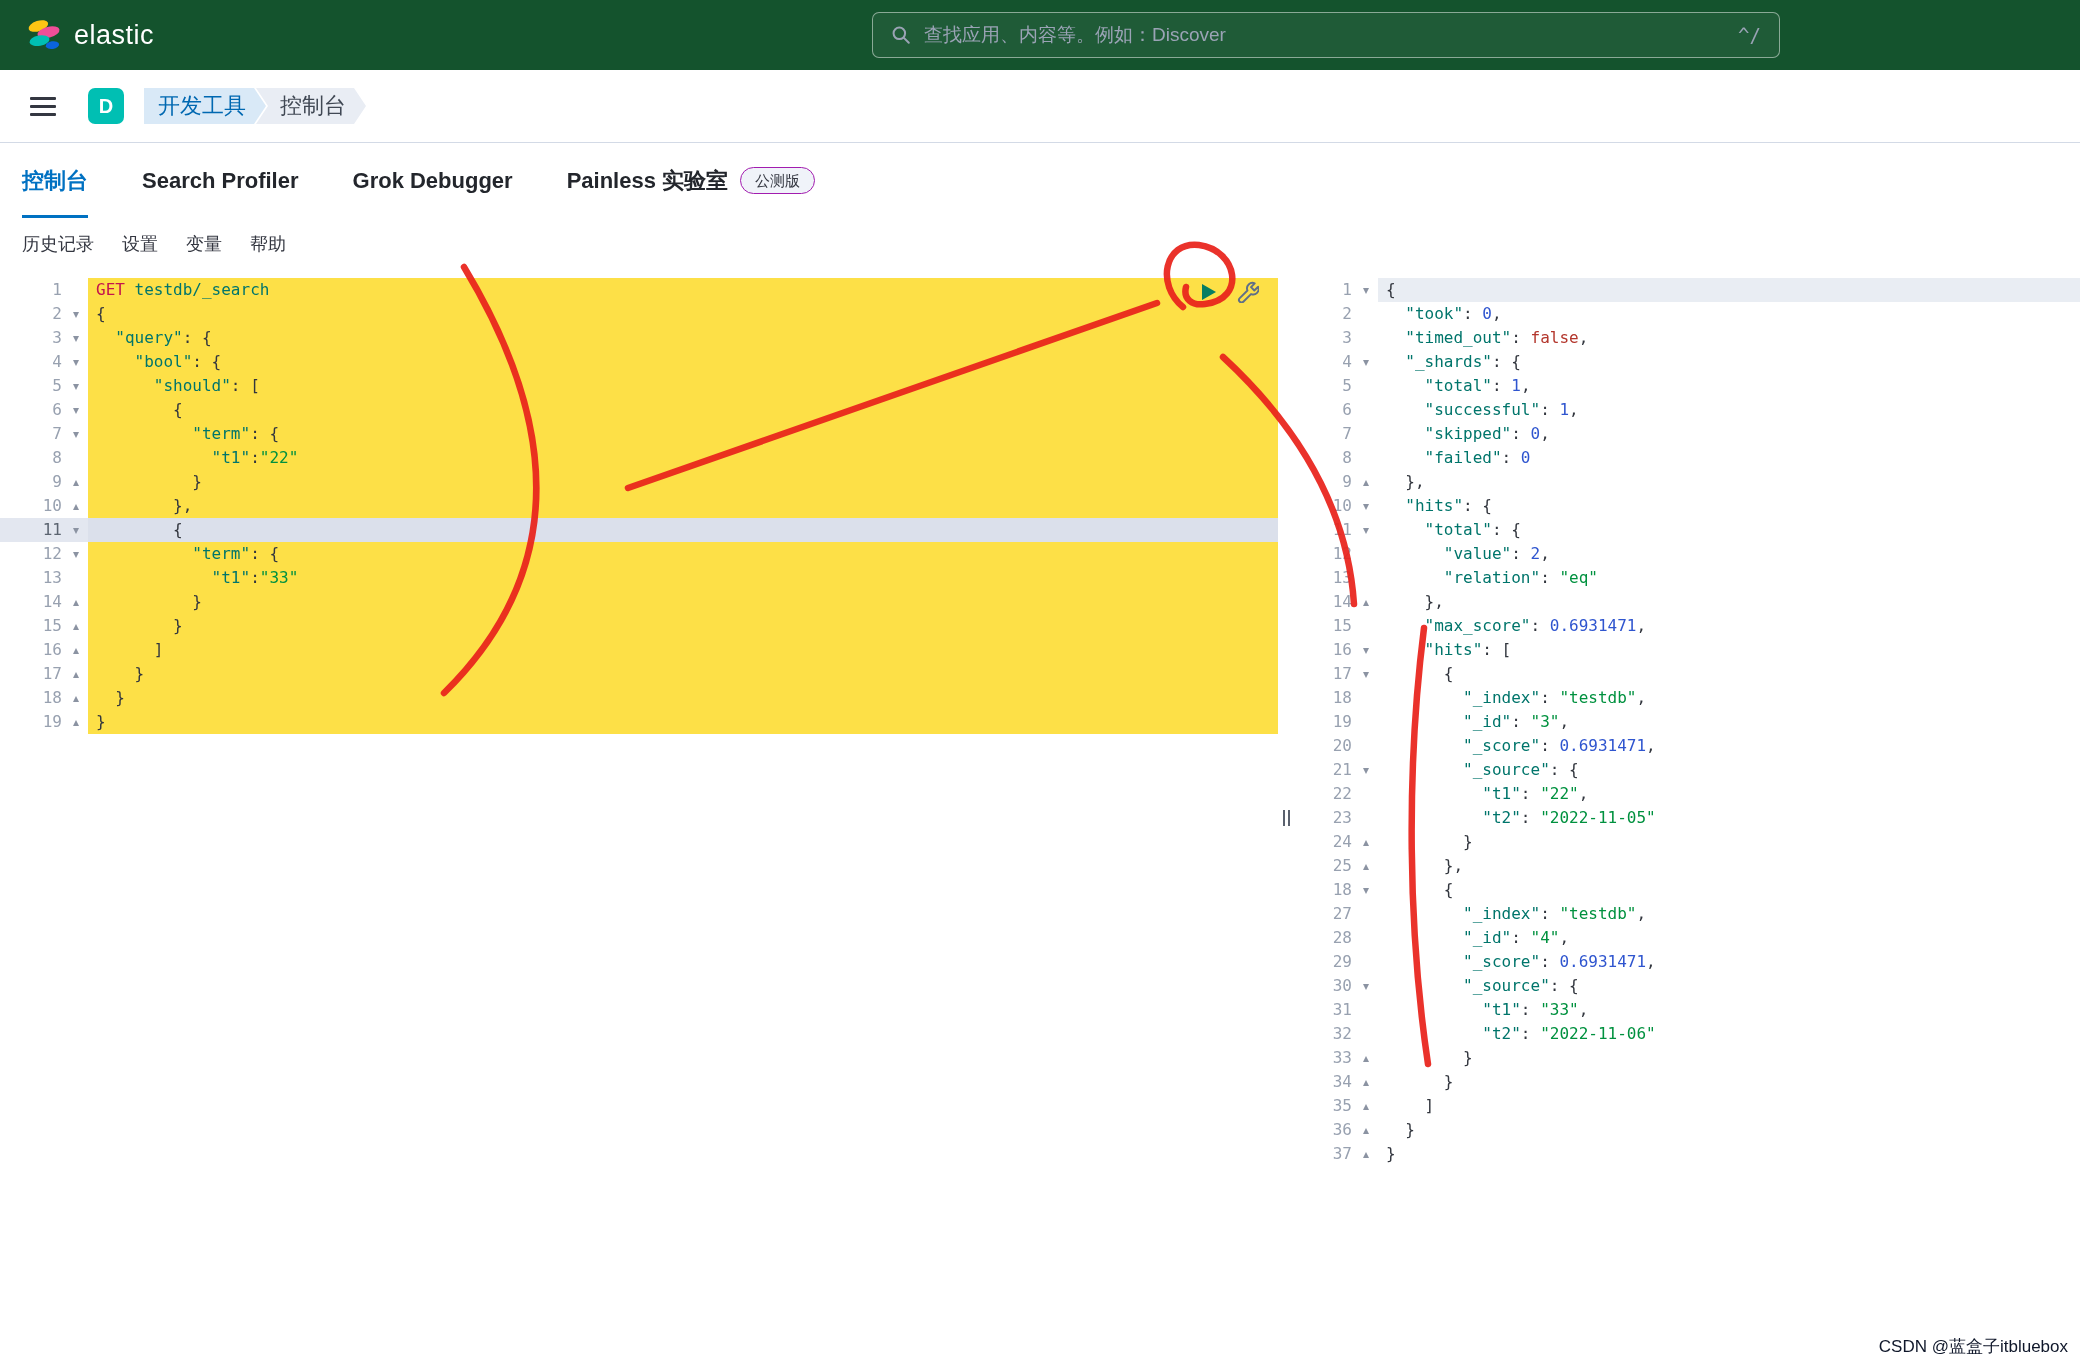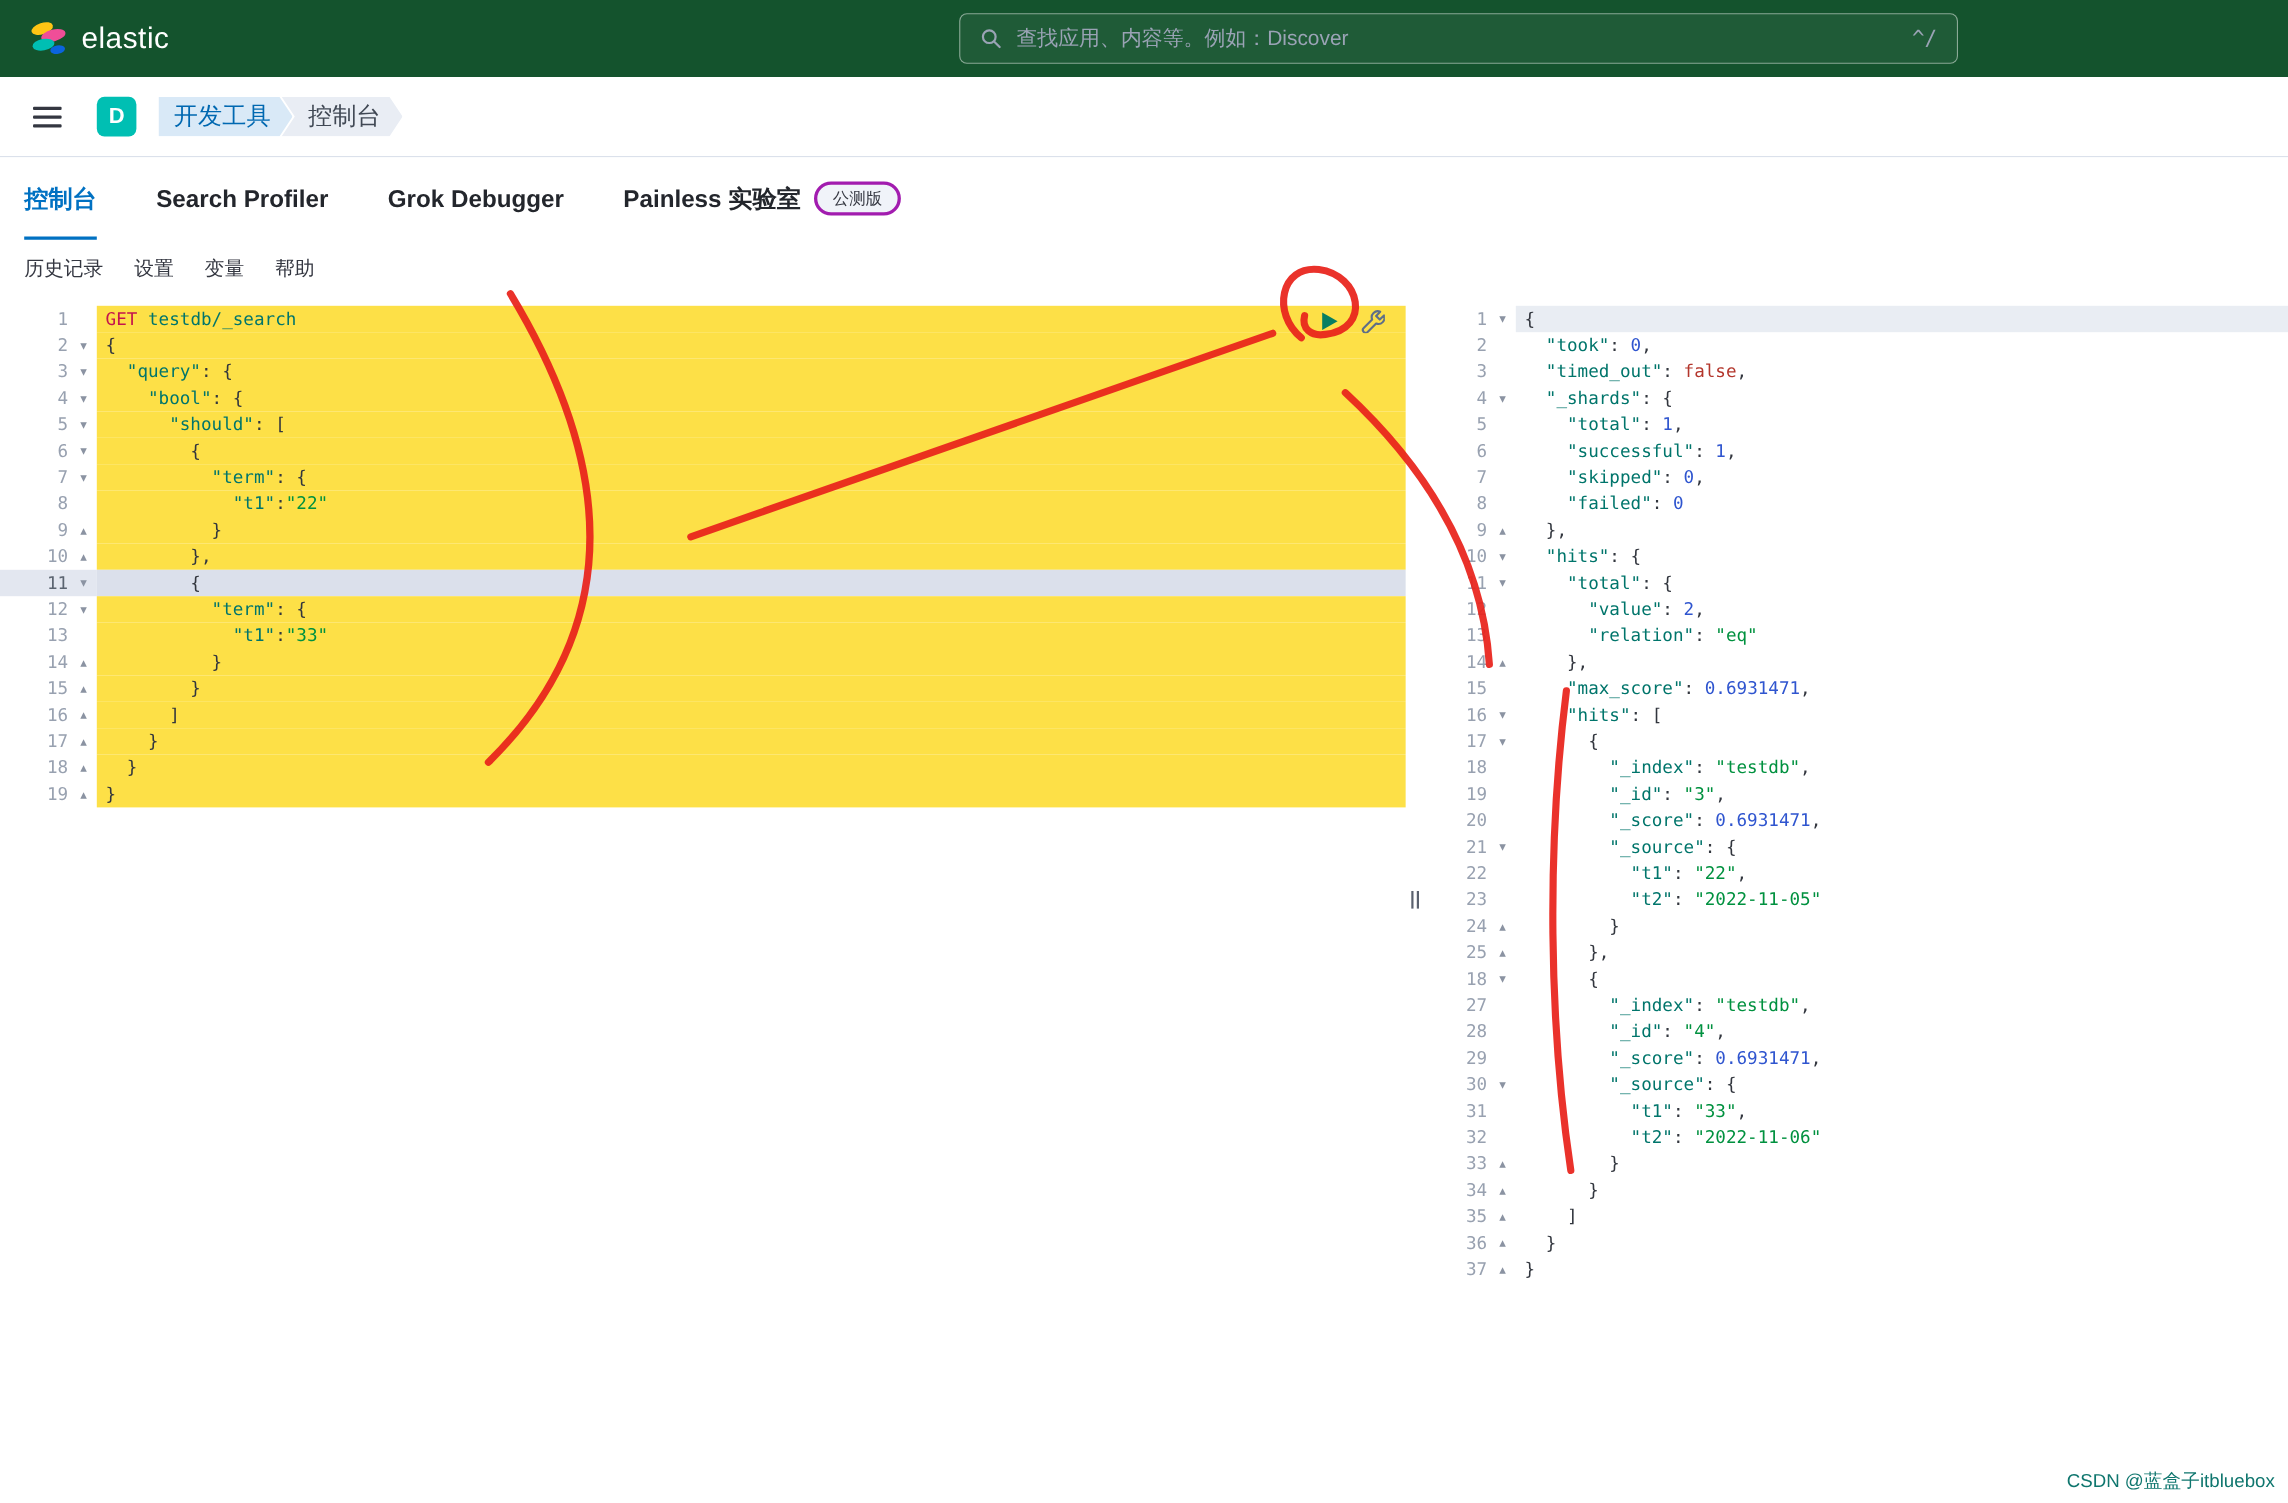--- a/index.html
+++ b/index.html
@@ -26,21 +26,21 @@
   .crumb{height:36px;line-height:36px;font-size:22px;padding:0 20px 0 14px;white-space:nowrap;cursor:pointer;}
   .crumb.c1{background:#d9e9f7;color:#0068b1;position:relative;z-index:2;
             clip-path:polygon(0 0,calc(100% - 12px) 0,100% 50%,calc(100% - 12px) 100%,0 100%);}
   .crumb.c2{background:#e9edf4;color:#404854;margin-left:-10px;padding-left:24px;
             clip-path:polygon(0 0,calc(100% - 12px) 0,100% 50%,calc(100% - 12px) 100%,0 100%,12px 50%);}
 
   
   .tabsrow{height:75px;display:flex;align-items:stretch;gap:54px;padding-left:22px;background:#fff;}
   .tab{display:flex;align-items:center;gap:12px;font-size:22px;font-weight:600;color:#23262c;cursor:pointer;}
   .tab.active{color:#0071c2;box-shadow:inset 0 -3px 0 #0071c2;}
-  .beta-badge{font-size:15px;font-weight:400;color:#343741;background:#f0f3f9;border:3px solid #a21caf;
+  .beta-badge{font-size:15px;font-weight:400;color:#343741;background:#f0f3f9;border:1px solid #a21caf;
               border-radius:999px;padding:5px 14px;line-height:1;}
 
   
   .menurow{height:52px;display:flex;align-items:center;gap:28px;padding-left:22px;font-size:18px;color:#343741;}
   .menu-item{cursor:pointer;}
 
   
   .workspace{display:flex;height:1096px;position:relative;background:#fff;}
   .pane-left{flex:0 0 1278px;width:1278px;position:relative;}
   .pane-right{flex:1;min-width:0;}
@@ -61,21 +61,21 @@
 
   .editor-actions{position:absolute;top:10px;right:18px;display:flex;gap:16px;z-index:10;}
   .act-btn{background:none;border:none;padding:0;cursor:pointer;width:24px;height:24px;display:flex;align-items:center;justify-content:center;}
 
   .splitter{flex:0 0 16px;position:relative;cursor:col-resize;background:#fff;}
   .grip{position:absolute;left:5px;top:540px;display:flex;gap:3px;}
   .grip i{display:block;width:2px;height:16px;background:#5a616e;}
 
   
   .annotations{position:absolute;left:0;top:0;pointer-events:none;z-index:40;}
-  .watermark{position:absolute;right:12px;bottom:8px;font-size:17px;color:#0f766e;z-index:45;}
+  .watermark{position:absolute;right:12px;bottom:8px;font-size:17px;color:#0f172a;z-index:45;}
 </style>
 </head>
 <body>
 
 <div class="page">
 
   <header class="topbar">
     <div class="brand">
       <svg width="36" height="36" viewBox="0 0 32 32">
         <ellipse cx="11" cy="8" rx="9" ry="4.6" fill="#fec514" transform="rotate(-18 11 8)"></ellipse>

